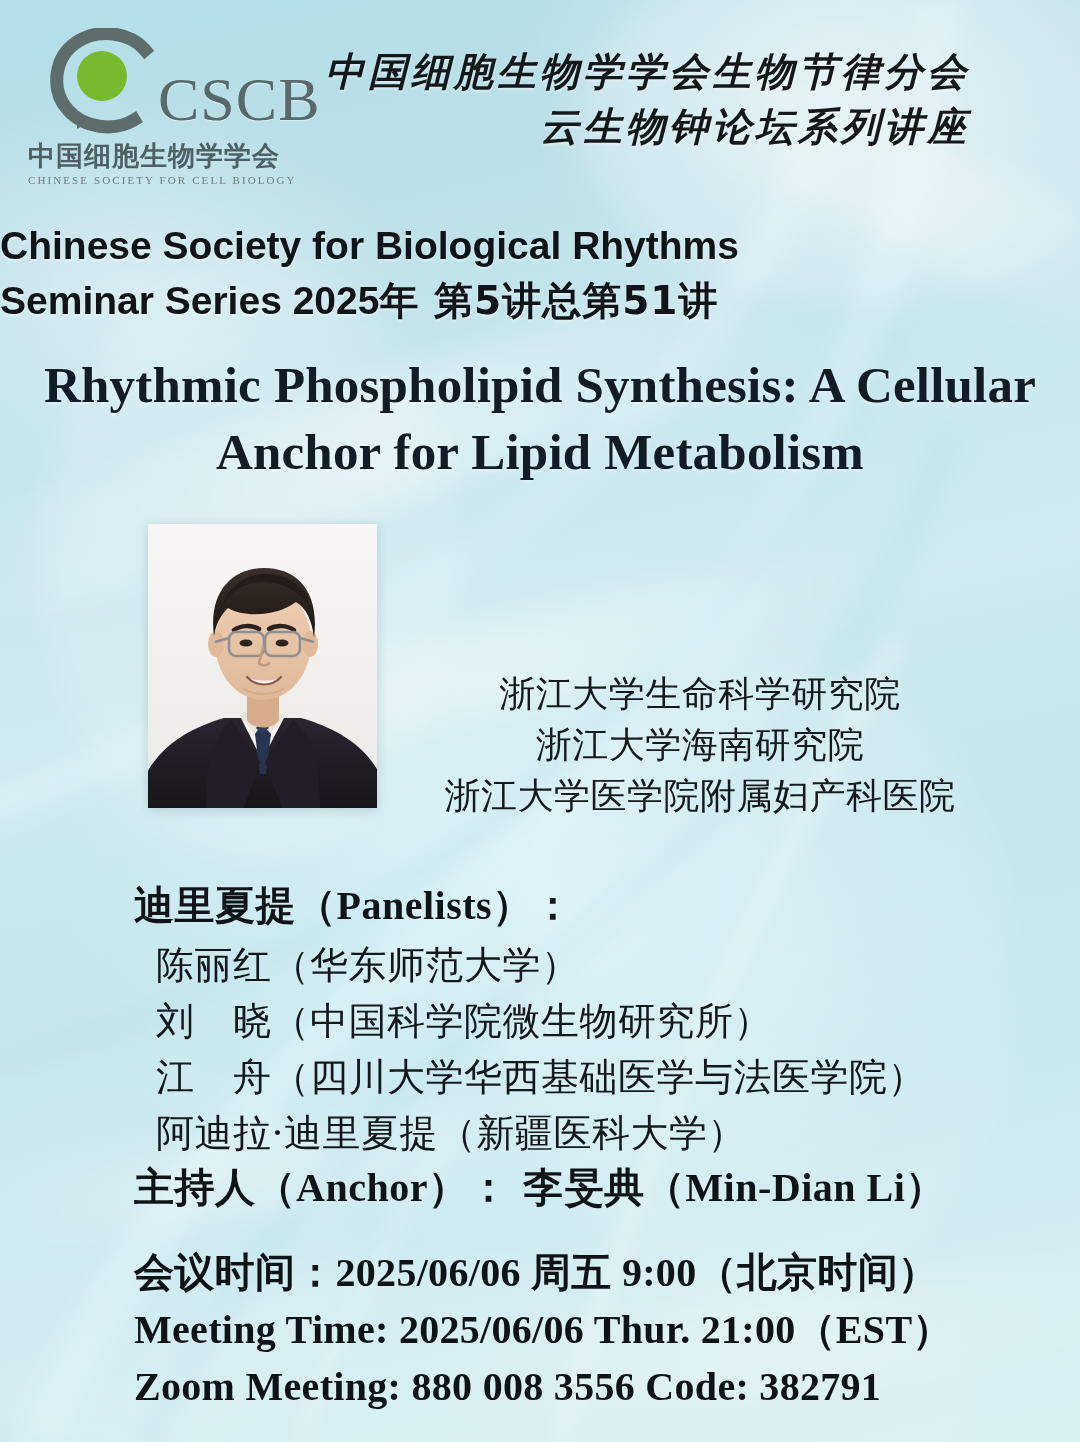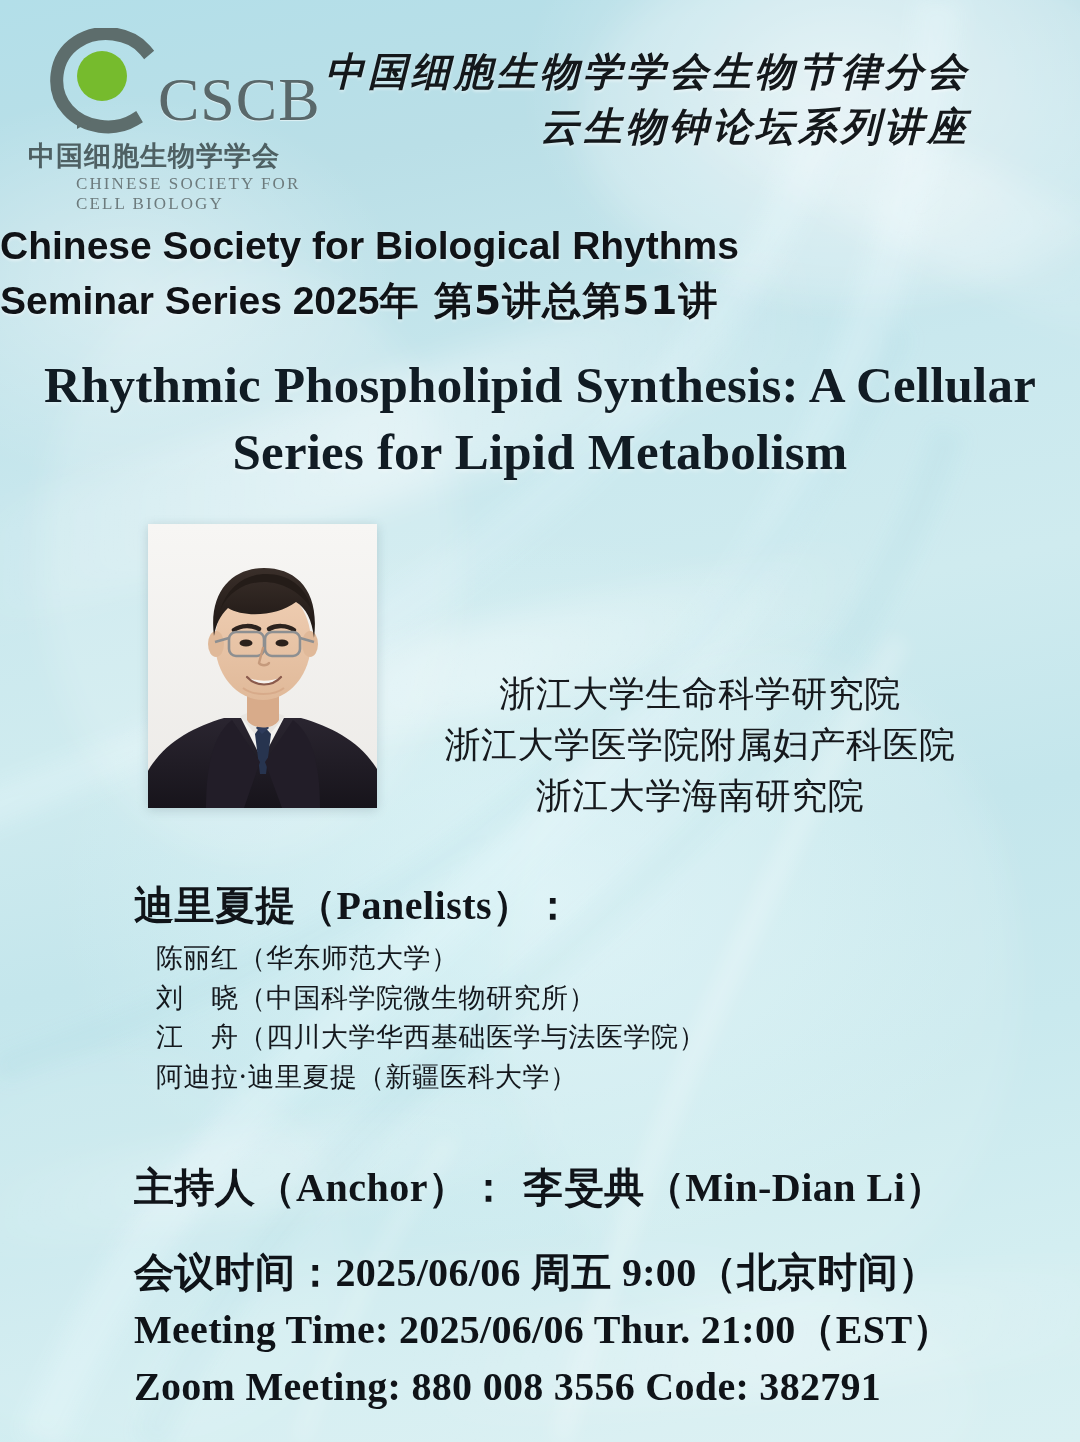--- a/index.html
+++ b/index.html
@@ -52,21 +52,21 @@
   }
   .logo-cn {
     position:absolute; left:10px; top:110px;
     font-family:"DejaVu Sans", sans-serif;
     font-size:27px; font-weight:bold; color:#4e6063;
     letter-spacing:1px;
   }
   .logo-en {
     position:absolute; left:10px; top:146px;
     font-family:"Liberation Serif", serif;
-    font-size:17px; color:#6d7b7d; letter-spacing:2.1px;margin-left:48px;
+    font-size:11px; color:#6d7b7d; letter-spacing:2.1px;
   }
 
   
   .hdr-cn {
     position:absolute; right:42px; top:44px;
     width:730px; text-align:right;
     font-family:"DejaVu Sans", sans-serif;
     font-weight:bold; font-size:39px; line-height:1.42;
     color:#14181b; letter-spacing:4px;
     font-style:italic;
@@ -124,21 +124,21 @@
     position:absolute; left:134px; top:878px;
     font-family:"DejaVu Serif", serif;
     font-size:40px; font-weight:bold; color:#101419;
     letter-spacing:0.5px;
   }
   .panel-head .en { font-family:"Liberation Serif", serif; }
 
   .panel-list {
     position:absolute; left:156px; top:938px; width:880px;
     font-family:"DejaVu Serif", serif;
-    font-size:27px; line-height:1.47; color:#14181d;
+    font-size:38px; line-height:1.47; color:#14181d;
     letter-spacing:0.5px;
   }
   .panel-list .row { white-space:nowrap; }
 
   .anchor {
     position:absolute; left:134px; top:1160px;
     font-family:"DejaVu Serif", serif;
     font-size:40px; font-weight:bold; color:#101419;
     letter-spacing:0.5px; white-space:nowrap;
   }
@@ -229,21 +229,21 @@
 
     <div class="series">
       <div>Chinese Society for Biological Rhythms</div>
       <div>
         <span>Seminar Series 2025</span><span class="cn">年 第5讲总第51讲</span>
       </div>
     </div>
 
     <div class="talk-title">
       <div>Rhythmic Phospholipid Synthesis: A Cellular</div>
-      <div>Series for Lipid Metabolism</div>
+      <div>Anchor for Lipid Metabolism</div>
     </div>
 
     <div class="portrait">
       <svg viewBox="0 0 229 284">
         <defs>
           <linearGradient id="bgPh" x1="0" y1="0" x2="0" y2="1">
             <stop offset="0%" stop-color="#f7f6f4"></stop>
             <stop offset="100%" stop-color="#eceae7"></stop>
           </linearGradient>
           <linearGradient id="suitG" x1="0" y1="0" x2="0" y2="1">
@@ -303,22 +303,22 @@
 
         <path d="M99,153 C108,162 124,162 133,153 C124,158 108,158 99,153 Z" fill="#f6f2ee"></path>
         <path d="M99,153 C108,163 124,163 133,153" stroke="#8a5a4c" stroke-width="2.2" fill="none" stroke-linecap="round"></path>
 
         <path d="M95,164 C105,172 126,172 136,164" stroke="#d3a483" stroke-width="2" fill="none" opacity=".7"></path>
       </svg>
     </div>
 
     <div class="affils">
       <div>浙江大学生命科学研究院</div>
+      <div>浙江大学海南研究院</div>
       <div>浙江大学医学院附属妇产科医院</div>
-      <div>浙江大学海南研究院</div>
     </div>
 
     <div class="panel-head">
       <span>迪里夏提（</span><span class="en">Panelists</span><span>）：</span>
     </div>
 
     <div class="panel-list">
       <div class="row">陈丽红（华东师范大学）</div>
       <div class="row">刘　晓（中国科学院微生物研究所）</div>
       <div class="row">江　舟（四川大学华西基础医学与法医学院）</div>

